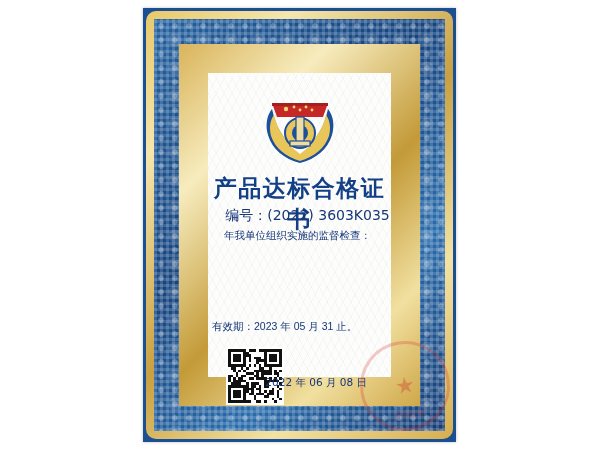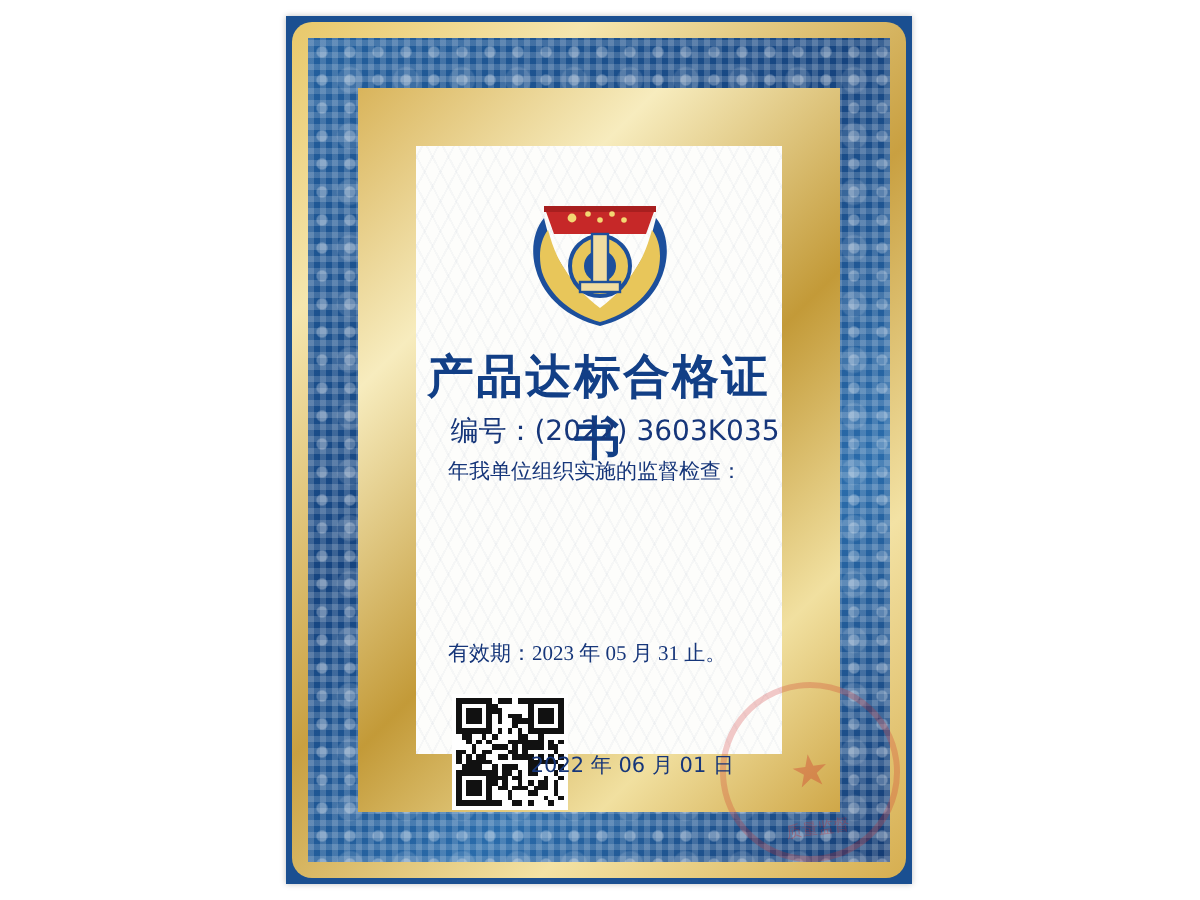--- a/index.html
+++ b/index.html
@@ -127,22 +127,22 @@
     font-family: "DejaVu Sans", "Liberation Sans", sans-serif;
     font-size: 10.5px;
     line-height: 17px;
     color: #16367a;
     text-indent: 21px;
     text-align: justify;
   }
   .validity {
     position: absolute;
     top: 247px;
-    left: 16px;
-    font-family: Liberation Serif, serif;
+    left: 4px;
+    font-family: Liberation Sans, sans-serif;
     font-size: 10.5px;
     color: #16367a;
   }
   .issuer {
     position: absolute;
     top: 276px;
     right: 16px;
     font-family: "DejaVu Sans", "Liberation Sans", sans-serif;
     font-size: 10.5px;
     color: #16367a;
@@ -707,21 +707,21 @@
                   <i class=""></i>
                 </div>
             </div>
 
             <div class="seal">
               <div class="seal-star">★</div>
               <div class="seal-text">质量监督</div>
             </div>
 
 
-            <div class="issue-date">2022 年 06 月 01 日</div>
+            <div class="issue-date">2022 年 06 月 08 日</div>
 
           </div>
         </div>
       </div>
     </div>
   </div>
 
 </div>
 
 </body></html>

